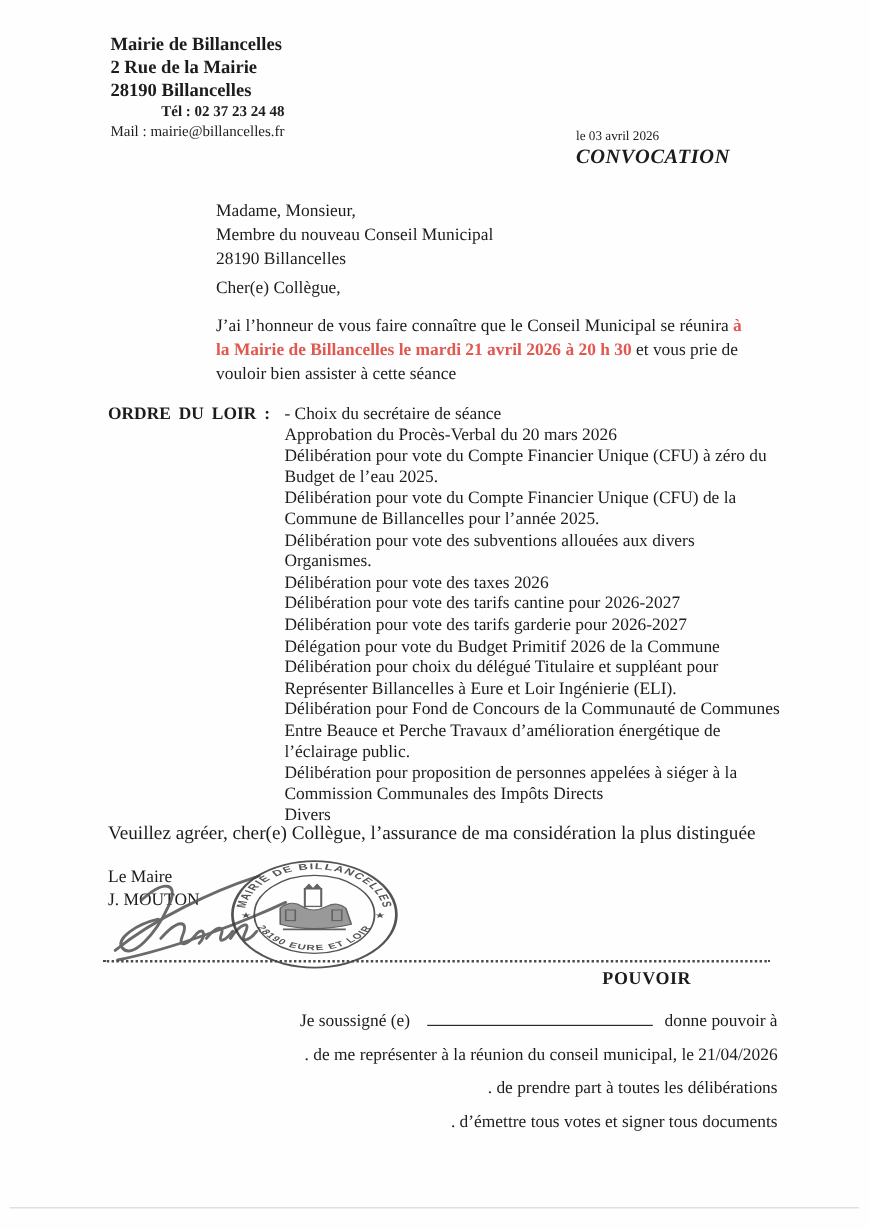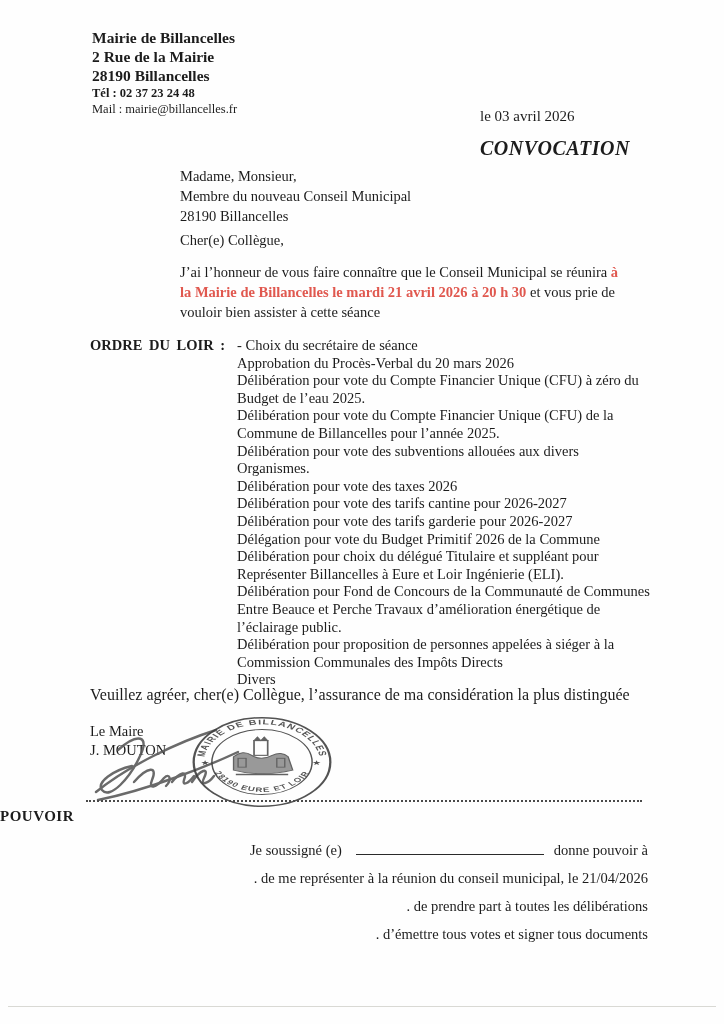--- a/index.html
+++ b/index.html
@@ -8,27 +8,27 @@
     background: #ffffff;
     font-family: "Liberation Serif", serif;
     color: #1c1c1c;
     overflow: hidden;
   }
   .page { position: relative; width: 724px; height: 1024px; background: #fefefe; }
 
   
   .sender { position: absolute; left: 92px; top: 28px; line-height: 19px; }
   .sender .big { font-weight: bold; font-size: 15.5px; }
-  .sender .small-bold { font-weight: bold; font-size: 12.5px; line-height: 16px; }
+  .sender .small-bold { font-weight: bold; font-size: 12.5px; line-height: 16px; text-align: right; }
   .sender .small { font-size: 12.5px; line-height: 16px; }
 
   
   .date-block { position: absolute; left: 480px; top: 108px; }
-  .date-line { font-size: 15px; }
-  .doc-title { font-size: 20px; font-weight: bold; font-style: italic; letter-spacing: 0.5px; margin-top: 12px; }
+  .date-line { font-size: 11px; }
+  .doc-title { font-size: 17px; font-weight: bold; font-style: italic; letter-spacing: 0.5px; margin-top: 1px; }
 
   
   .addressee { position: absolute; left: 180px; top: 166px; font-size: 14.5px; line-height: 20px; }
   .salutation { position: absolute; left: 180px; top: 232px; font-size: 14.5px; }
 
   
   .intro { position: absolute; left: 180px; top: 262px; width: 448px; font-size: 14.5px; line-height: 20px; }
   .intro .highlight { font-weight: bold; }
 
   
@@ -40,21 +40,21 @@
   
   .closing { position: absolute; left: 90px; top: 686px; width: 570px; font-size: 16px; }
   .signer { position: absolute; left: 90px; top: 722px; font-size: 14.5px; line-height: 19px; }
   .signature-svg { position: absolute; left: 88px; top: 726px; width: 205px; height: 80px; }
   .stamp-svg { position: absolute; left: 188px; top: 714px; width: 148px; height: 96px; }
 
   
   .dotted-sep { position: absolute; left: 86px; top: 800px; width: 556px; border-top: 2px dotted #4a4a4a; height: 0; }
 
   
-  .pouvoir-title { position: absolute; left: 0; top: 808px; width: 576px; text-align: left; font-weight: bold; font-size: 15px; letter-spacing: 0.5px; }
+  .pouvoir-title { position: absolute; left: 0; top: 808px; width: 576px; text-align: right; font-weight: bold; font-size: 15px; letter-spacing: 0.5px; }
   .pouvoir-body { position: absolute; left: 88px; top: 840px; width: 560px; font-size: 14.5px; text-align: right; }
   .pouvoir-line1 { margin-bottom: 6px; }
   .name-blank { display: inline-block; width: 188px; border-bottom: 1px solid #2a2a2a; height: 14px; margin: 0 10px 0 14px; vertical-align: baseline; }
   .pouvoir-bullet { margin-top: 11px; }
 
   
   .scan-line { position: absolute; left: 8px; top: 1006px; width: 708px; height: 1px; background: #d9d9d4; }
 </style>
 </head>
 <body>

